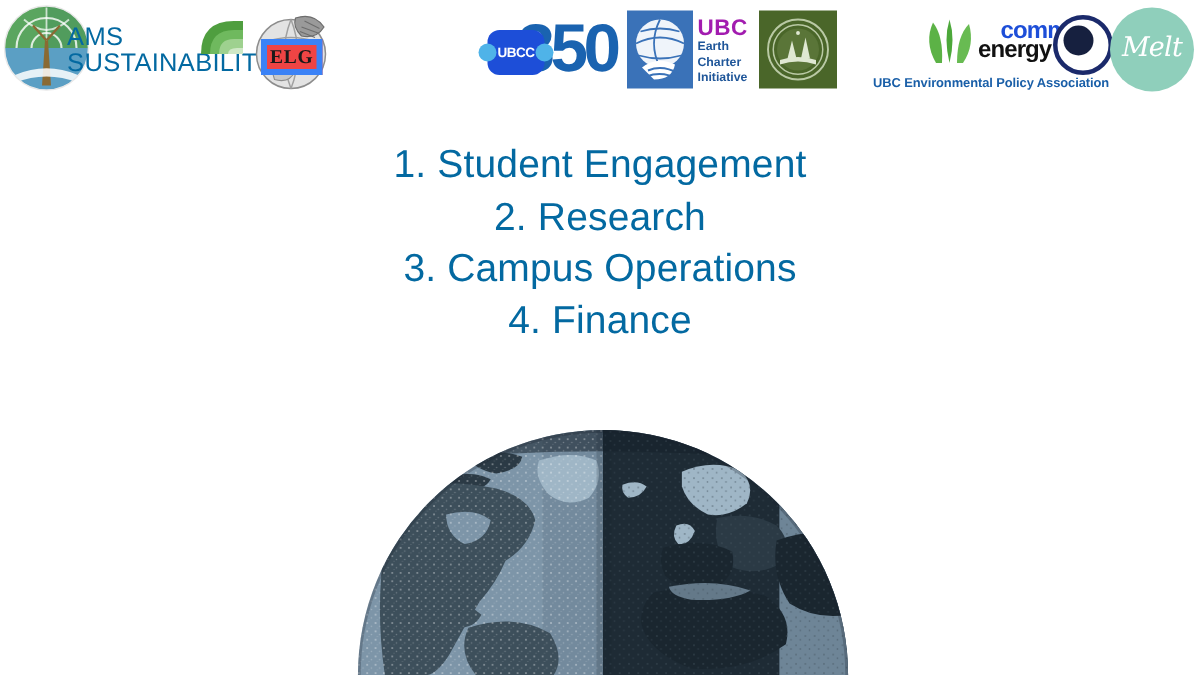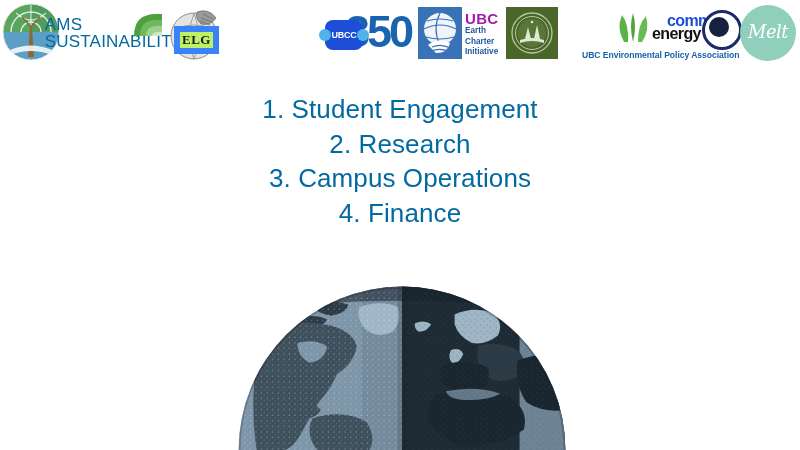--- a/index.html
+++ b/index.html
@@ -53,23 +53,23 @@
 
   
   .lg-elg { left: 167px; top: 6px; width: 54px; height: 56px; }
   .elg-word {
     position: absolute;
     left: 7px; top: 20px;
     font-family: "Liberation Serif", serif;
     font-size: 13px;
     font-weight: bold;
     color: #1a1a1a;
-    background: #bef264;
+    background: #ef4444;
     padding: 0 2px;
-    border: 6px solid #3b82f6;
+    border: 4px solid #3b82f6;
     letter-spacing: .5px;
   }
 
   
   .lg-cus { left: 228px; top: 10px; width: 96px; height: 48px; }
   .cus-main {
     position: absolute;
     left: 36px; top: 14px;
     color: #2e7d32;
     font-size: 19px;

